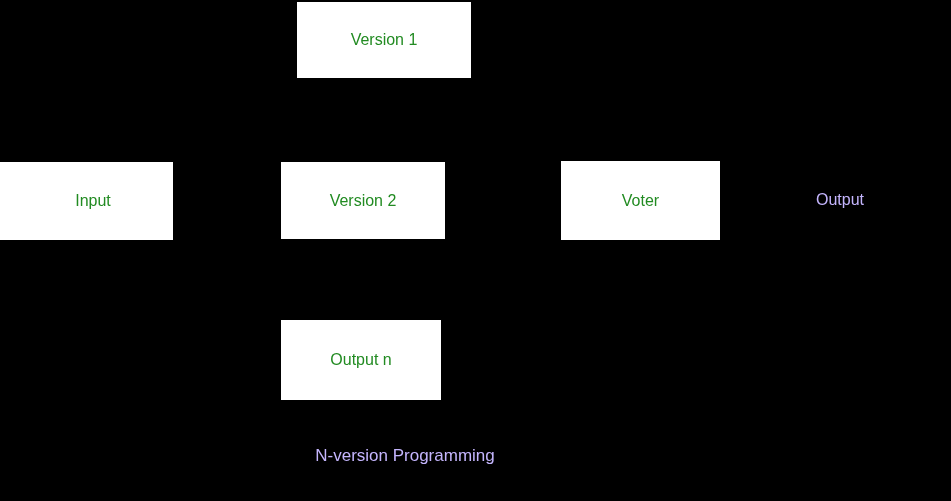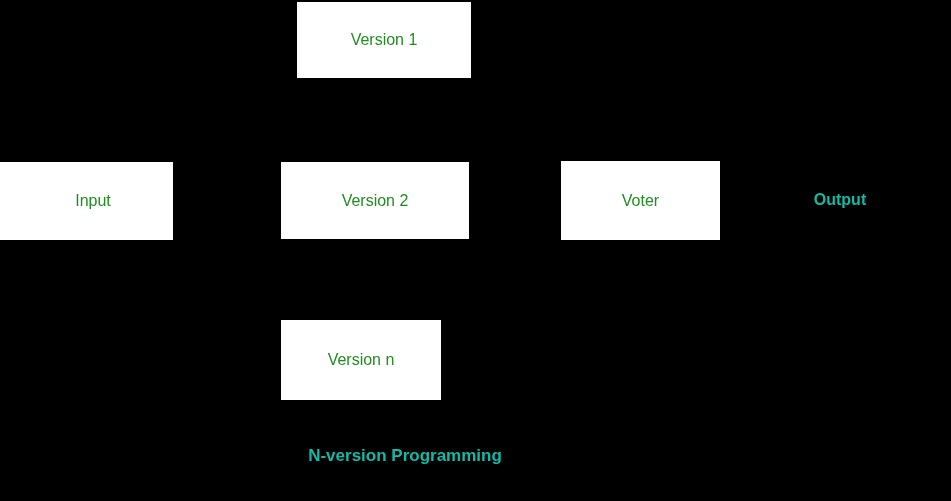--- a/index.html
+++ b/index.html
@@ -20,27 +20,27 @@
     background: #ffffff;
     display: flex;
     align-items: center;
     justify-content: center;
     font-size: 16px;
     color: #228B22;
     line-height: 1;
   }
   .node-input    { left: 0px;   top: 162px; width: 160px; height: 78px; padding-left: 13px; }
   .node-version1 { left: 281px; top: 2px;   width: 174px; height: 76px; margin-left: 16px; }
-  .node-version2 { left: 281px; top: 162px; width: 188px; height: 77px; }
+  .node-version2 { left: 281px; top: 162px; width: 164px; height: 77px; }
   .node-versionn { left: 281px; top: 320px; width: 160px; height: 80px; }
   .node-voter    { left: 561px; top: 161px; width: 159px; height: 79px; }
   .floating-label {
     position: absolute;
-    color: #14b8a6;
-    font-weight: bold;
+    color: #c4b5fd;
+    font-weight: normal;
     white-space: nowrap;
     transform: translate(-50%, -50%);
     line-height: 1;
   }
   .output-label {
     left: 840px;
     top: 200px;
     font-size: 16px;
   }
   .caption-label {
@@ -61,21 +61,21 @@
 
   <div class="node node-version1">
     <span>Version 1</span>
   </div>
 
   <div class="node node-version2">
     <span>Version 2</span>
   </div>
 
   <div class="node node-versionn">
-    <span>Version n</span>
+    <span>Output n</span>
   </div>
 
   <div class="node node-voter">
     <span>Voter</span>
   </div>
 
   <div class="floating-label output-label">Output</div>
 
   <div class="floating-label caption-label">N-version Programming</div>
 

